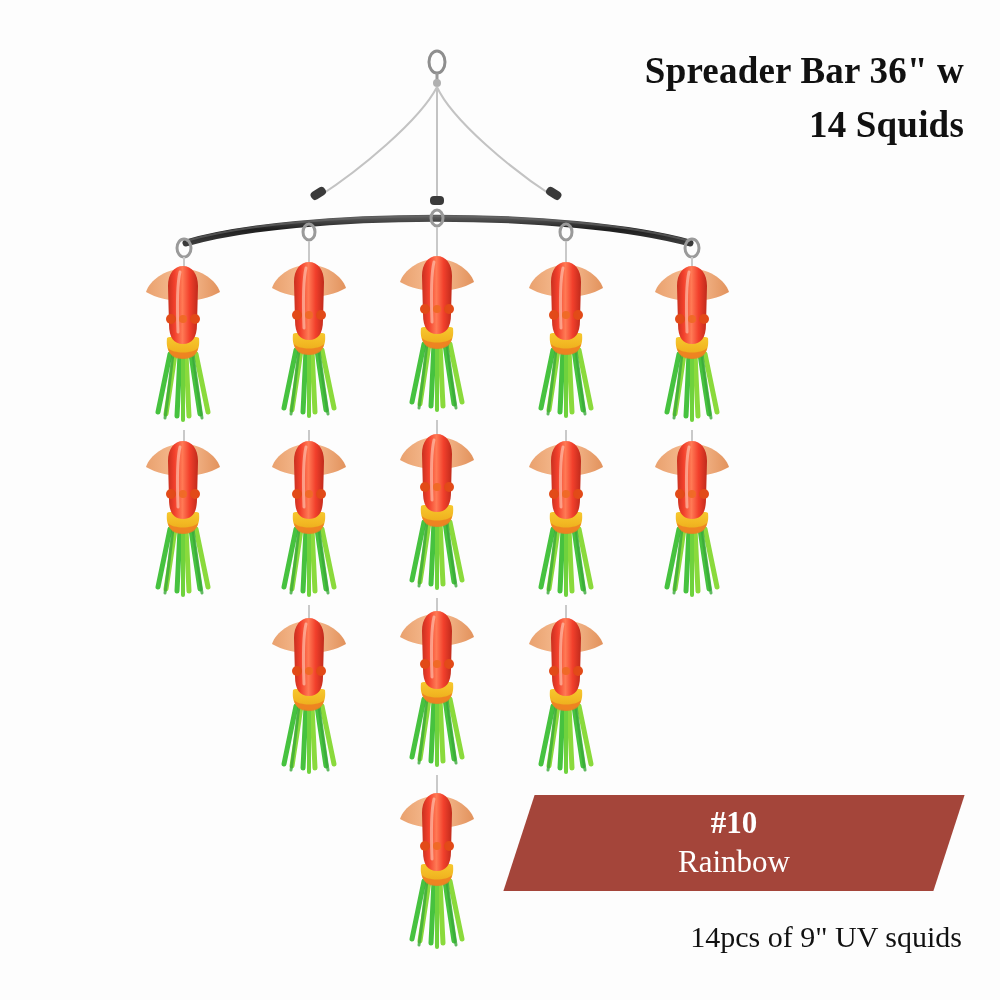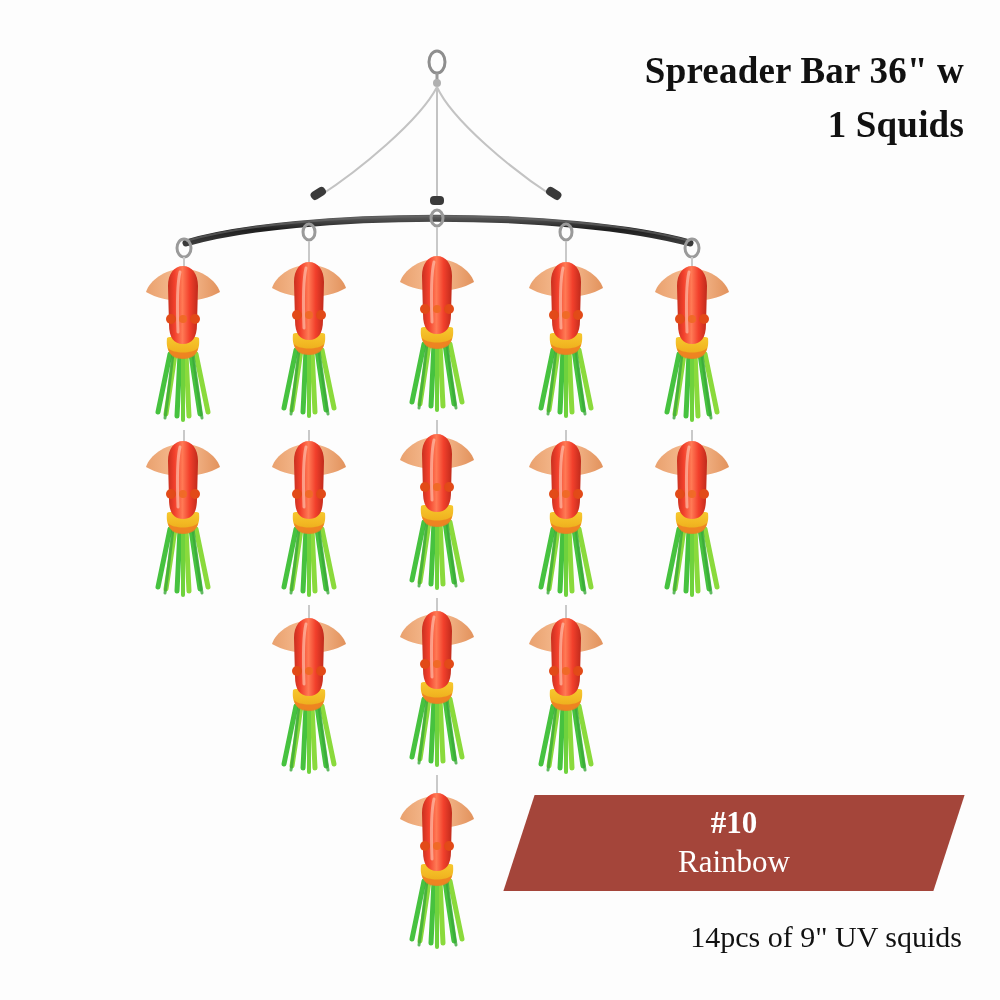--- a/index.html
+++ b/index.html
@@ -203,21 +203,21 @@
       <use href="#squid" x="523" y="614" width="86" height="170"></use>
     </g>
 
     <g>
       <use href="#squid" x="394" y="789" width="86" height="170"></use>
     </g>
   </svg>
 
   <div class="title-block">
     <span class="title-line">Spreader Bar 36" w</span>
-    <span class="title-line">1 Squids</span>
+    <span class="title-line">14 Squids</span>
   </div>
 
   <div class="ribbon">
     <div class="ribbon-inner">
       <span class="r1">#10</span>
       <span class="r2">Rainbow</span>
     </div>
   </div>
 
   <div class="footer-text">14pcs of 9" UV squids</div>

